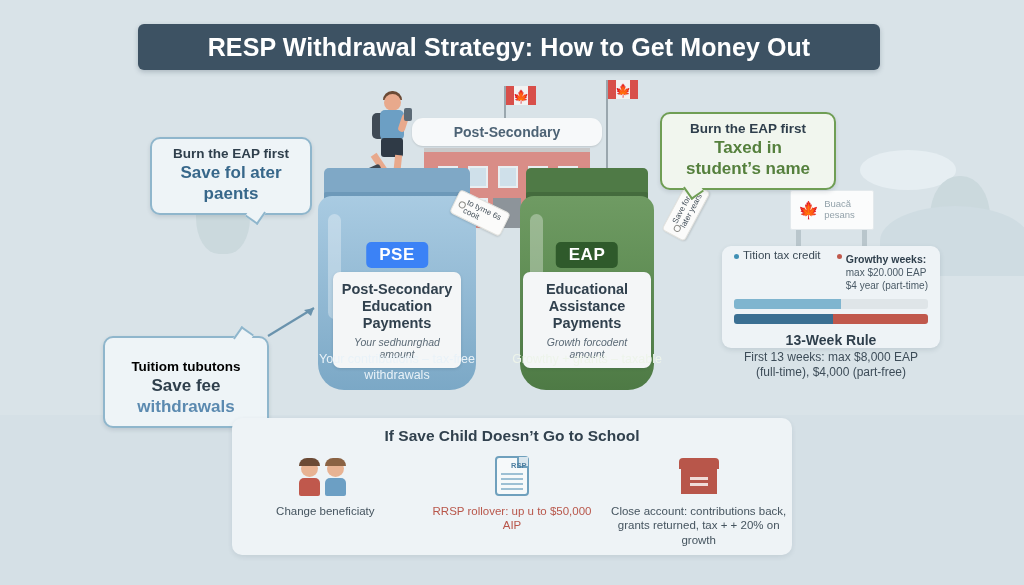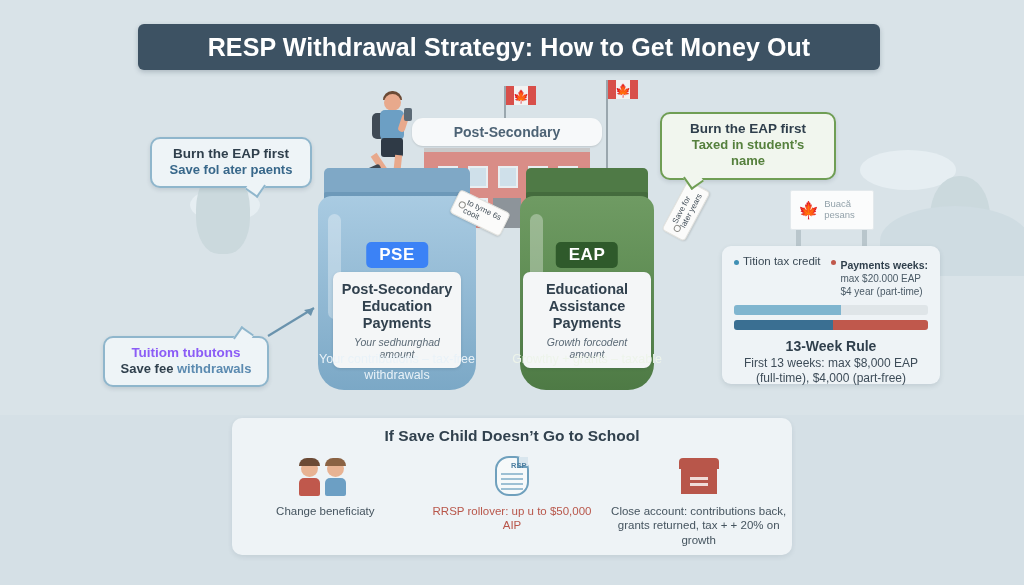--- a/index.html
+++ b/index.html
@@ -170,21 +170,21 @@
   #tag-pse { left: 452px; top: 200px; transform: rotate(26deg); }
   #tag-eap { left: 658px; top: 198px; transform: rotate(-62deg); }
 
   
   .callout {
     position: absolute; border-radius: 10px; padding: 7px 13px 8px;
     background: #eef4f7; border: 2px solid #8fb6cc; text-align: center;
     box-shadow: 0 2px 4px rgba(40,60,75,.14);
   }
   .callout .l1 { font-size: 13.5px; font-weight: bold; color: #2f3f4c; line-height:1.2; }
-  .callout .l2 { font-size: 13px; font-weight: bold; color: #37678a; line-height:1.25; }
+  .callout .l2 { font-size: 17px; font-weight: bold; color: #37678a; line-height:1.25; }
   .callout .l2 em { font-style: normal; color:#5b8ab0; }
   .callout .tail {
     position: absolute; width: 15px; height: 15px;
     background: #eef4f7; border-right: 2px solid #8fb6cc; border-bottom: 2px solid #8fb6cc;
   }
 
   #callout-left { left: 150px; top: 137px; width: 162px; }
   #callout-left .tail { left: 96px; bottom: -9px; transform: rotate(35deg); }
 
   #callout-green {
@@ -192,32 +192,32 @@
     border-color: #6f9e54; background: #f1f6ee;
   }
   #callout-green .l1 { color: #2f3f4c; }
   #callout-green .l2 { color: #55803d; }
   #callout-green .tail {
     left: 24px; bottom: -9px; transform: rotate(55deg);
     background:#f1f6ee; border-right-color:#6f9e54; border-bottom-color:#6f9e54;
   }
 
   #callout-bottom { left: 103px; top: 336px; width: 166px; }
-  #callout-bottom .l1 { color:#8b5cf6; }
+  #callout-bottom .l1 { color:#000000;margin-top:14px; }
   #callout-bottom .l2 { color:#2f3f4c; }
   #callout-bottom .l2 em { color:#5b8ab0; font-style:normal; }
   #callout-bottom .tail { right: 16px; top: -9px; transform: rotate(215deg); }
 
   .arrow { position: absolute; }
   .arrow svg { display:block; overflow: visible; }
 
   
   #info-panel {
-    position: absolute; left: 722px; top: 246px; width: 218px; height: 138px;
-    background: #eef3f6; border-radius: 9px; padding: 9px 12px;
+    position: absolute; left: 722px; top: 246px; width: 218px; height: 102px;
+    background: #eef3f6; border-radius: 9px; padding: 3px 12px;
     box-shadow: 0 2px 5px rgba(40,60,75,.13);
   }
   #info-panel .legend-row { display:flex; justify-content: space-between; }
   #info-panel .lg { display:flex; align-items:flex-start; gap:4px; }
   #info-panel .dot { width:5px; height:5px; border-radius:50%; margin-top:5px; flex:none; }
   #info-panel .lg-l1 { font-size: 11.5px; color:#3b4a56; line-height:1.15; }
   #info-panel .lg-b { font-size: 10.5px; font-weight:bold; color:#2f3f4c; line-height:1.2; }
   #info-panel .lg-s { font-size: 10px; color:#4a5a66; line-height:1.25; text-align:left; }
   #info-panel .bar { height: 10px; border-radius: 3px; overflow: hidden; display:flex; }
   #info-panel .bar.b1 { margin-top: 7px; background:#dfe5e8; }
@@ -251,21 +251,21 @@
   .ico-cal .grid { position:absolute; left:3px; top:12px; right:3px; display:grid; grid-template-columns:repeat(4,1fr); gap:2px; }
   .ico-cal .grid i { height:5px; background:#5f93b4; display:block; }
   .ico-cal .grid i.r { background:#c0584c; }
 
   .ico-kids { position:relative; width:56px; height:40px; }
   .ico-kids .k { position:absolute; bottom:0; }
   .ico-kids .h { width:17px; height:17px; border-radius:50%; background:#e8b393; margin:0 auto; }
   .ico-kids .hr { position:absolute; left:0; right:0; top:-2px; height:8px; border-radius:8px 8px 0 0; }
   .ico-kids .b { width:21px; height:18px; border-radius:5px 5px 2px 2px; margin-top:1px; }
 
-  .ico-doc { position:relative; width:34px; height:40px; background:#f6f9fa; border:2px solid #6fa0bd; border-radius:14px; }
+  .ico-doc { position:relative; width:34px; height:40px; background:#f6f9fa; border:2px solid #6fa0bd; border-radius:4px; }
   .ico-doc .fold { position:absolute; right:-1px; top:-1px; width:11px; height:11px; background:#d9e6ee; border-left:2px solid #6fa0bd; border-bottom:2px solid #6fa0bd; }
   .ico-doc .tag { position:absolute; left:14px; top:3px; font-size:7.5px; font-weight:bold; color:#4e7fa0; }
   .ico-doc .ln { position:absolute; left:4px; right:4px; height:2px; background:#9dc0d4; }
 
   .ico-box { position:relative; width:40px; height:36px; }
   .ico-box .lid { position:absolute; left:0; top:0; width:40px; height:11px; background:#b8564a; border-radius:4px 4px 0 0; }
   .ico-box .bd { position:absolute; left:2px; top:10px; width:36px; height:26px; background:#b8564a; }
   .ico-box .s1, .ico-box .s2 { position:absolute; left:11px; width:18px; height:3px; background:#f0dcd8; }
   .ico-box .s1 { top:19px; } .ico-box .s2 { top:25px; }
 </style>
@@ -396,21 +396,21 @@
 
   <div id="info-panel">
     <div class="legend-row">
       <div class="lg">
         <span class="dot" style="background:#3f8fb4;"></span>
         <span class="lg-l1">Tition tax credit</span>
       </div>
       <div class="lg">
         <span class="dot" style="background:#c0584c;"></span>
         <span>
-          <span class="lg-b">Payments weeks:</span>
+          <span class="lg-b">Growthy weeks:</span>
           <div class="lg-s">max $20.000 EAP</div>
           <div class="lg-s">$4 year (part-time)</div>
         </span>
       </div>
     </div>
     <div class="bar b1">
       <i style="width:55%;background:#7fb5cf;display:block;height:100%;"></i>
     </div>
     <div class="bar b2">
       <i style="width:51%;background:#3a6f92;display:block;height:100%;"></i>

